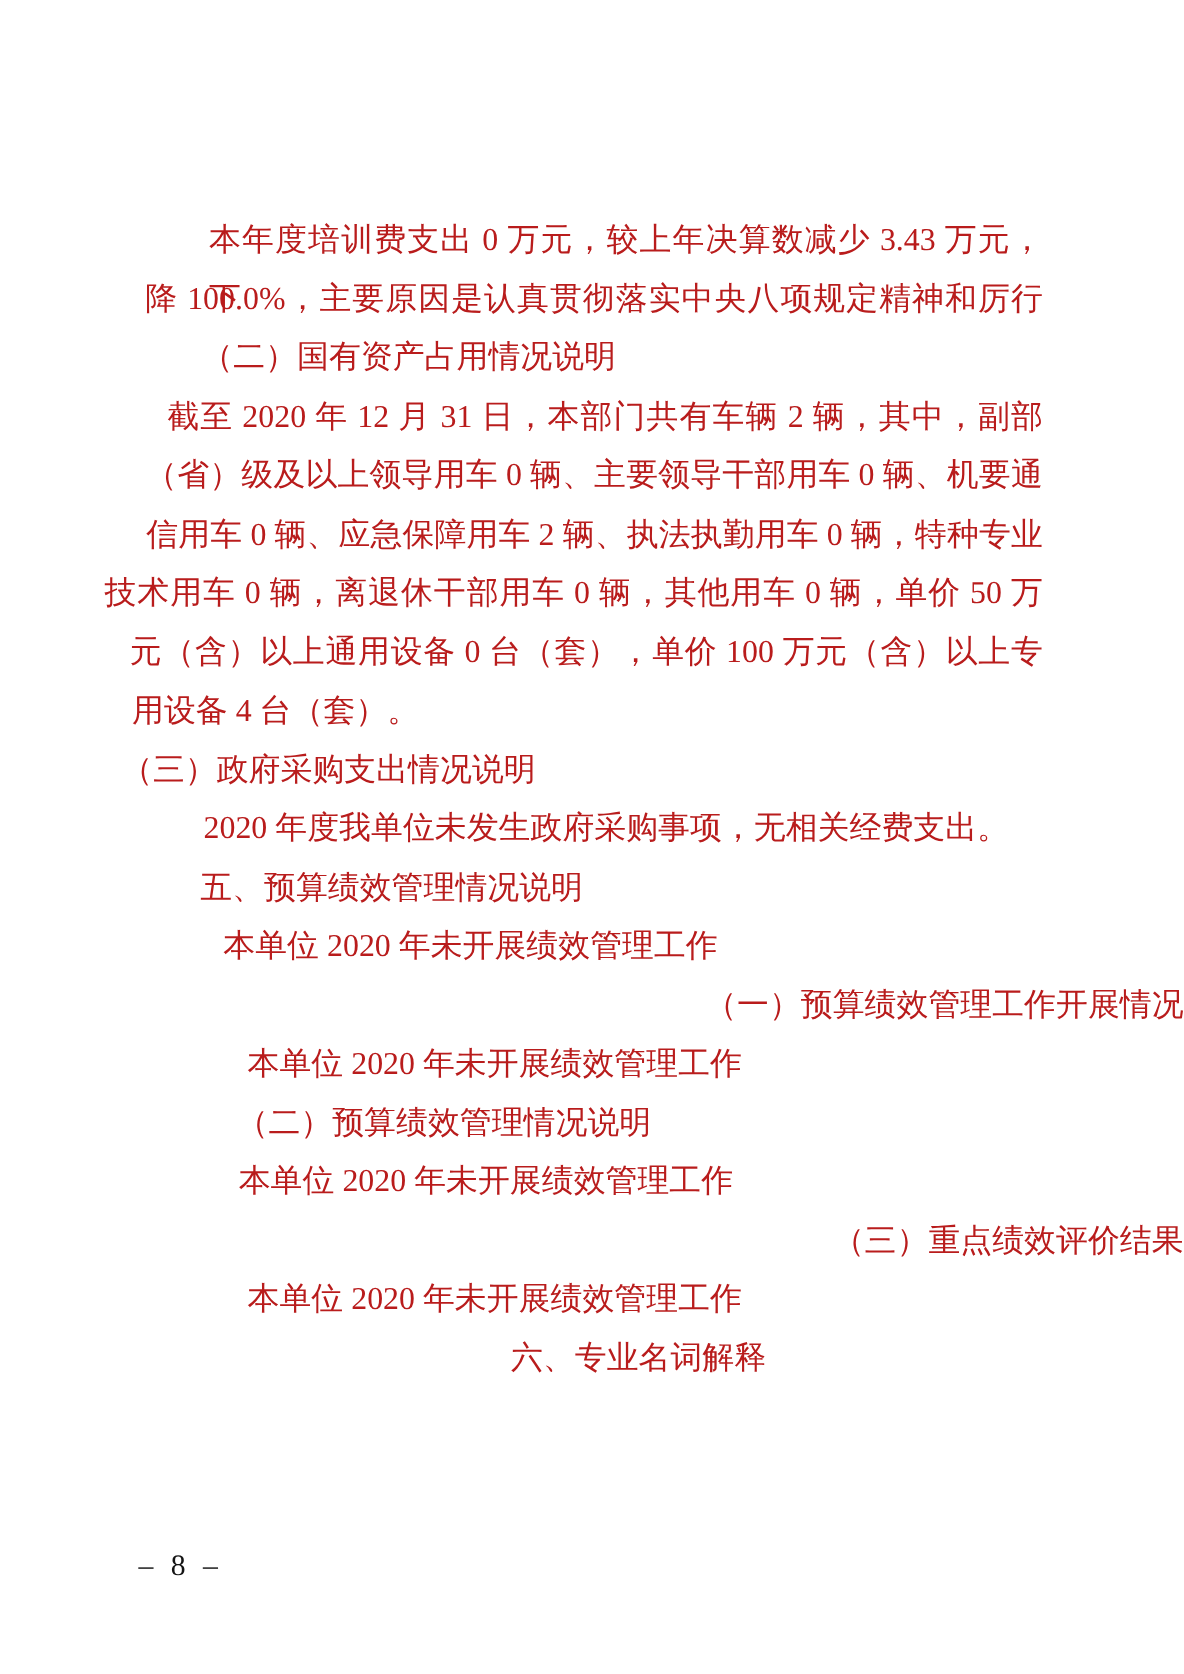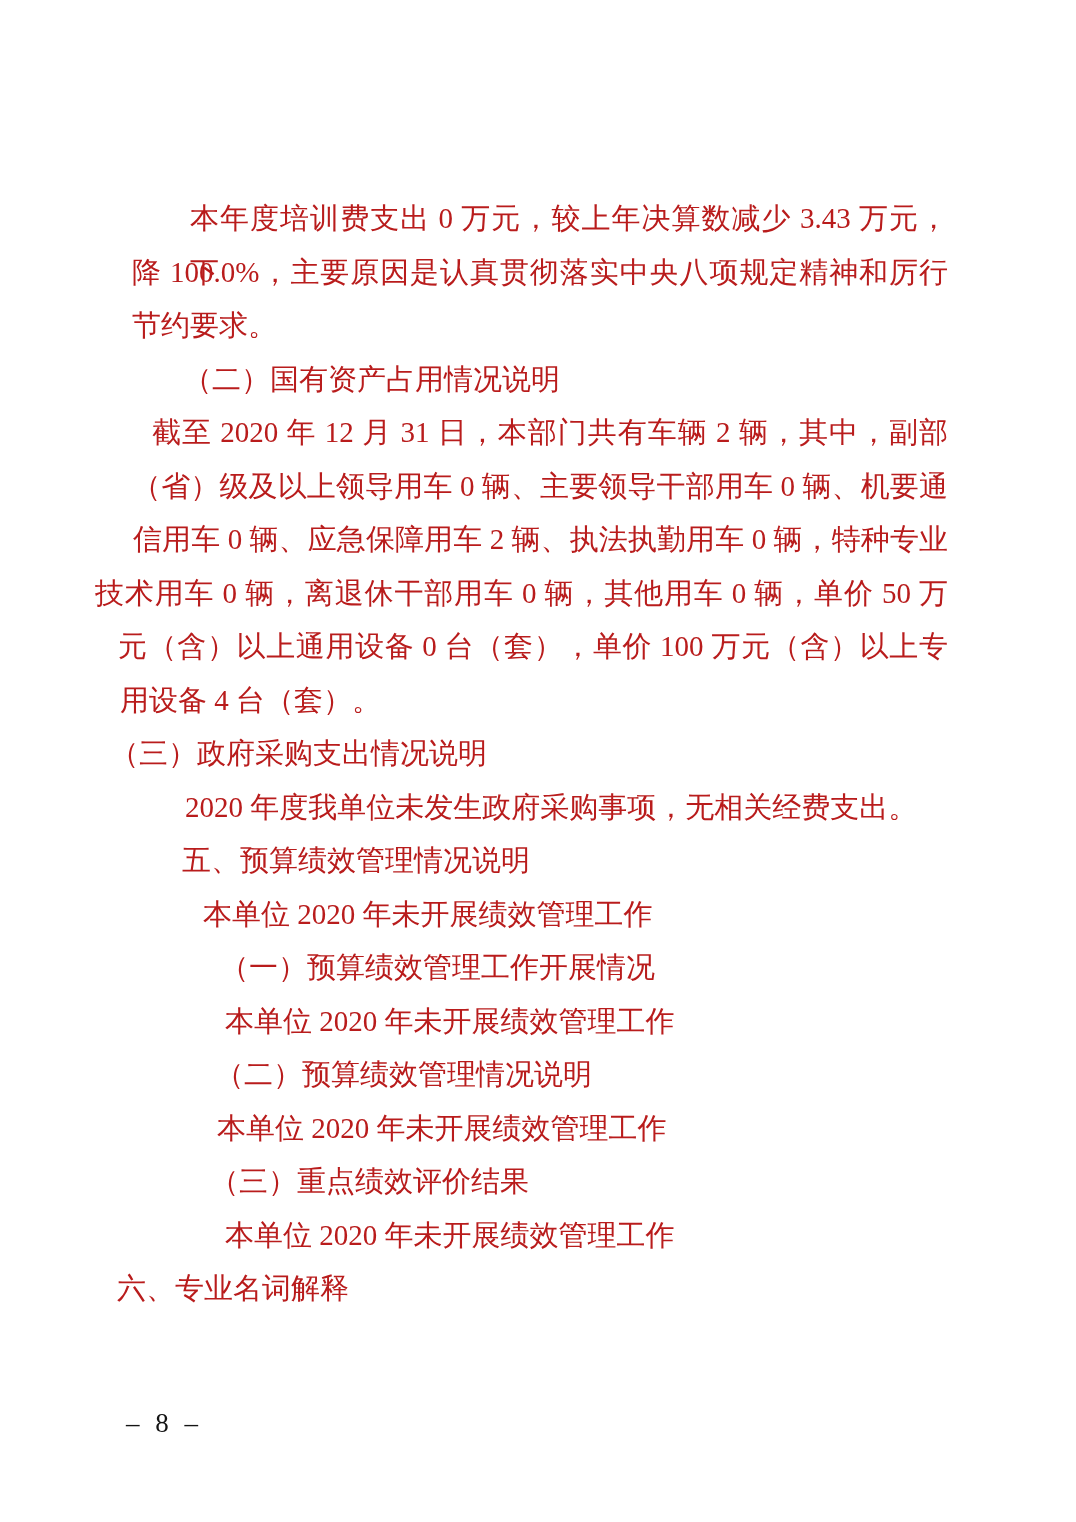--- a/index.html
+++ b/index.html
@@ -54,36 +54,35 @@
   .l5  { margin-left: 152px; width: 796px; }
   .l6  { margin-left: 132px; width: 816px; }
   .l7  { margin-left: 133px; width: 815px; }
   .l8  { margin-left: 95px;  width: 853px; }
   .l9  { margin-left: 118px; width: 830px; }
   .l10 { margin-left: 120px; }
   .l11 { margin-left: 110px; }
   .l12 { margin-left: 185px; }
   .l13 { margin-left: 182px; }
   .l14 { margin-left: 203px; }
-  .l15 { margin-left: 220px; }
+  .l15 { margin-left: 220px; text-align: right; }
   .l16 { margin-left: 225px; }
   .l17 { margin-left: 215px; }
   .l18 { margin-left: 217px; }
-  .l19 { margin-left: 210px; }
+  .l19 { margin-left: 210px; text-align: right; }
   .l20 { margin-left: 225px; }
-  .l21 { margin-left: 117px; }
+  .l21 { margin-left: 85px; text-align: center; }
 </style>
 </head>
 <body>
 
 <div class="page">
   <div class="content">
     <div class="line just l1">本年度培训费支出 0 万元，较上年决算数减少 3.43 万元，下</div>
     <div class="line just l2">降 100.0%，主要原因是认真贯彻落实中央八项规定精神和厉行</div>
-    <div class="line l3">节约要求。</div>
     <div class="line l4">（二）国有资产占用情况说明</div>
     <div class="line just l5">截至 2020 年 12 月 31 日，本部门共有车辆 2 辆，其中，副部</div>
     <div class="line just l6">（省）级及以上领导用车 0 辆、主要领导干部用车 0 辆、机要通</div>
     <div class="line just l7">信用车 0 辆、应急保障用车 2 辆、执法执勤用车 0 辆，特种专业</div>
     <div class="line just l8">技术用车 0 辆，离退休干部用车 0 辆，其他用车 0 辆，单价 50 万</div>
     <div class="line just l9">元（含）以上通用设备 0 台（套），单价 100 万元（含）以上专</div>
     <div class="line l10">用设备 4 台（套）。</div>
     <div class="line l11">（三）政府采购支出情况说明</div>
     <div class="line l12">2020 年度我单位未发生政府采购事项，无相关经费支出。</div>
     <div class="line l13">五、预算绩效管理情况说明</div>

